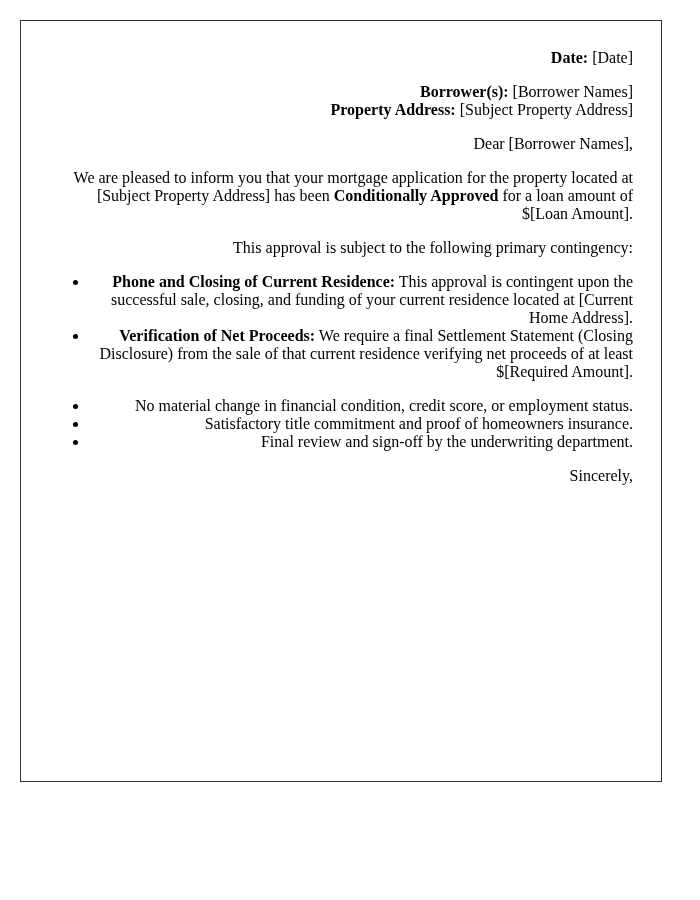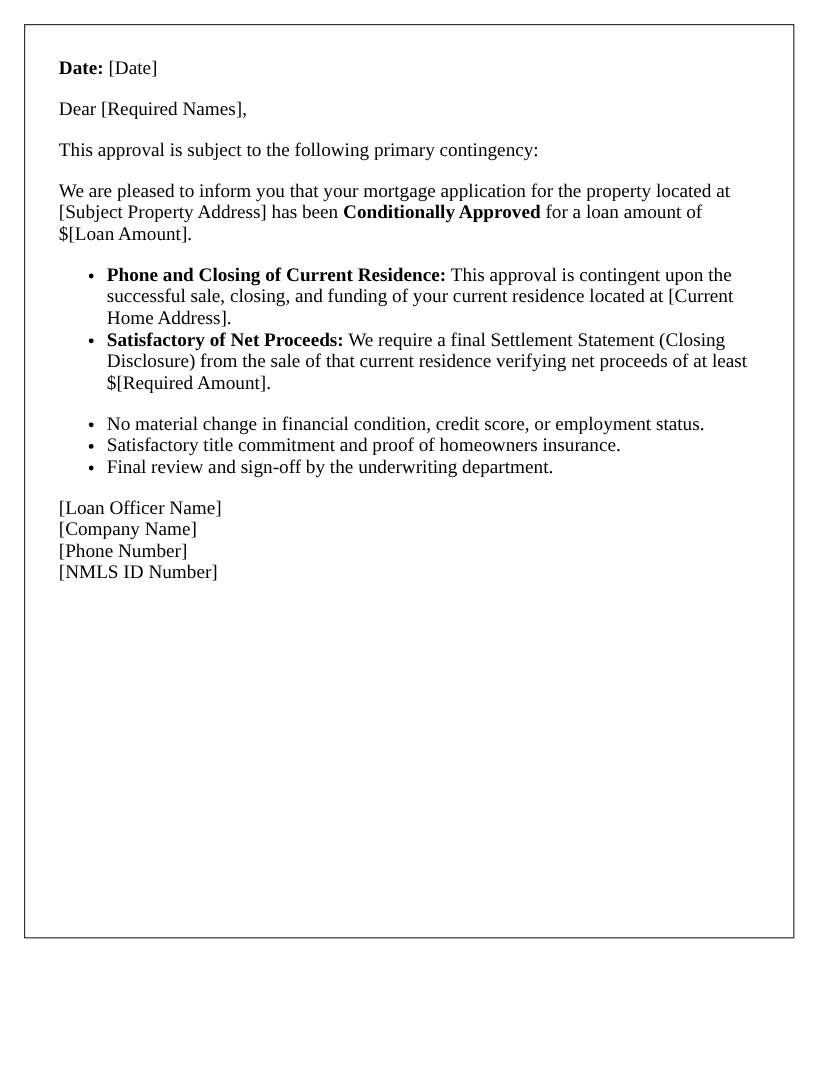--- a/index.html
+++ b/index.html
@@ -17,20 +17,21 @@
       color: #000000;
     }
     .letter {
       position: absolute;
       left: 20px;
       top: 20px;
       width: 584px;
       height: 720px;
       border: 1px solid #333333;
       padding: 28px 28px 12px 28px;
+      text-align: right;
     }
     p {
       margin: 0 0 16px 0;
     }
     ul {
       margin: 0 0 16px 0;
       padding-left: 40px;
     }
     ul li {
       margin: 0;
@@ -42,41 +43,46 @@
 </head>
 <body>
 
 <div class="letter">
 
   <p>
     <span class="b">Date:</span>
     <span>[Date]</span>
   </p>
 
+  <p>
+    <span class="block">
+      <span class="b">Borrower(s):</span>
+      <span>[Borrower Names]</span>
+    </span>
+    <span class="block">
+      <span class="b">Property Address:</span>
+      <span>[Subject Property Address]</span>
+    </span>
+  </p>
 
-  <p>Dear [Required Names],</p>
+  <p>Dear [Borrower Names],</p>
+
+  <p><span>We are pleased to inform you that your mortgage application for the property located at [Subject Property Address] has been </span><span class="b">Conditionally Approved</span><span> for a loan amount of $[Loan Amount].</span></p>
 
   <p>This approval is subject to the following primary contingency:</p>
 
-  <p><span>We are pleased to inform you that your mortgage application for the property located at [Subject Property Address] has been </span><span class="b">Conditionally Approved</span><span> for a loan amount of $[Loan Amount].</span></p>
-
   <ul>
     <li><span class="b">Phone and Closing of Current Residence:</span><span> This approval is contingent upon the successful sale, closing, and funding of your current residence located at [Current Home Address].</span></li>
-    <li><span class="b">Satisfactory of Net Proceeds:</span><span> We require a final Settlement Statement (Closing Disclosure) from the sale of that current residence verifying net proceeds of at least $[Required Amount].</span></li>
+    <li><span class="b">Verification of Net Proceeds:</span><span> We require a final Settlement Statement (Closing Disclosure) from the sale of that current residence verifying net proceeds of at least $[Required Amount].</span></li>
   </ul>
 
 
   <ul>
     <li>No material change in financial condition, credit score, or employment status.</li>
     <li>Satisfactory title commitment and proof of homeowners insurance.</li>
     <li>Final review and sign-off by the underwriting department.</li>
   </ul>
 
 
+  <p>Sincerely,</p>
 
-  <p>
-    <span class="block">[Loan Officer Name]</span>
-    <span class="block">[Company Name]</span>
-    <span class="block">[Phone Number]</span>
-    <span class="block">[NMLS ID Number]</span>
-  </p>
 
 </div>
 
 </body></html>

